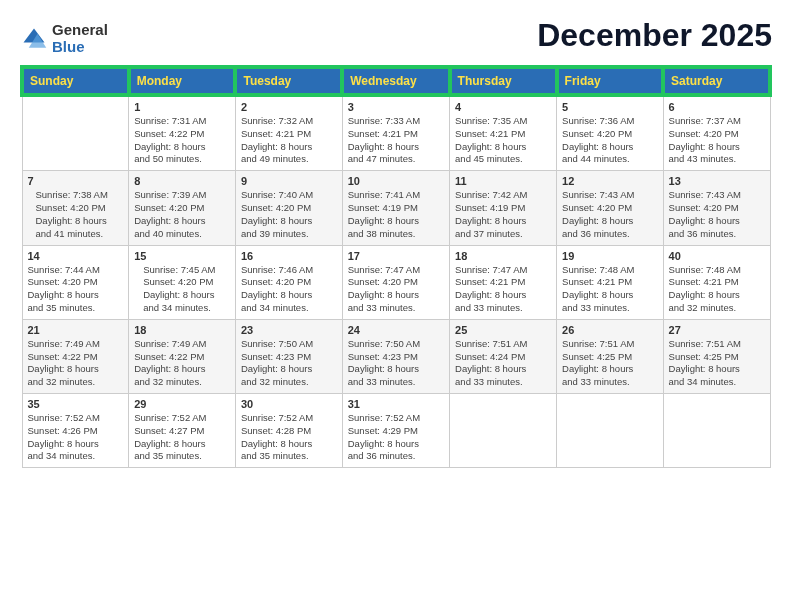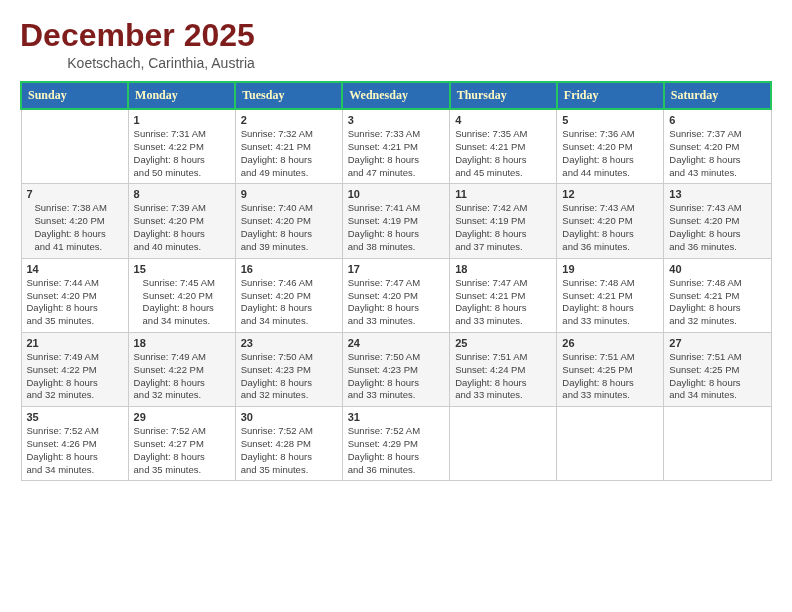--- a/index.html
+++ b/index.html
@@ -46,42 +46,41 @@
       width: 28px;
       height: 28px;
       margin-right: 4px;
     }
     .title-block {
       text-align: right;
     }
     .month-title {
       font-size: 32px;
       font-weight: bold;
-      color: #7f1d1d;
+      color: #0f172a;
       line-height: 1.1;
     }
     .location {
       font-size: 14px;
       color: #555;
       margin-top: 2px;
     }
     .calendar {
       width: 100%;
       border-collapse: collapse;
       font-size: 10.5px;
     }
     .calendar th {
       background: #2a6db5;
-      color: #fef9c3;
+      color: #fde047;
       padding: 5px 6px;
       text-align: left;
       font-size: 12px;
       font-weight: bold;
-      border: 2px solid #22c55e;
-      font-family: Liberation Serif, serif;
+      border: 4px solid #22c55e;
     }
     .calendar td {
       vertical-align: top;
       padding: 4px 5px;
       border: 1px solid #ccc;
       width: 108px;
       min-height: 80px;
       background: #fff;
     }
     .calendar tr:nth-child(even) td {
@@ -101,23 +100,32 @@
     }
     .empty-cell {
       background: #fff !important;
     }
   </style>
 </head>
 <body>
 
 <div class="page">
   <div class="header">
+    <div class="logo">
+      <svg class="logo-icon" viewBox="0 0 32 32">
+        <polygon points="16,4 28,20 4,20" fill="#2a6db5"></polygon>
+        <polygon points="20,10 30,26 10,26" fill="#5ba3e0" opacity="0.7"></polygon>
+      </svg>
+      <div class="logo-text">
+        <span class="logo-general">General</span>
+        <span class="logo-blue">Blue</span>
+      </div>
+    </div>
     <div class="title-block">
       <div class="month-title">December 2025</div>
-      <div class="location">Koetschach, Carinthia, Austria</div>
     </div>
   </div>
 
   <table class="calendar">
     <thead>
       <tr id="weekday-row">
           <th>Sunday</th>
           <th>Monday</th>
           <th>Tuesday</th>
           <th>Wednesday</th>

